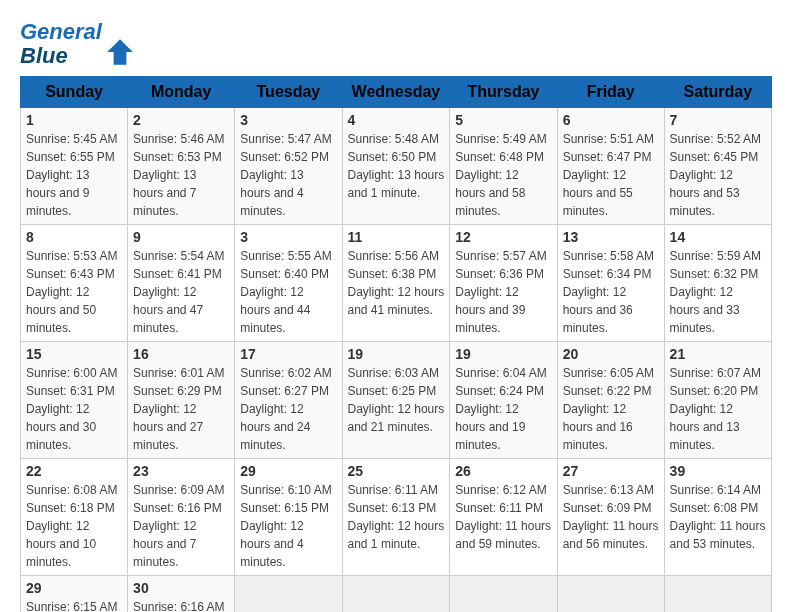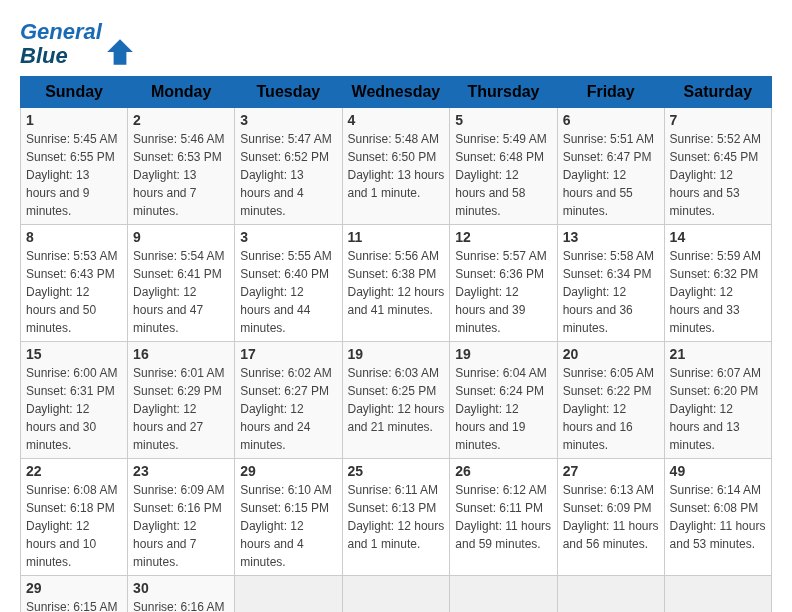--- a/index.html
+++ b/index.html
@@ -335,21 +335,21 @@
         </td>
         <td>
           <span class="day-num">27</span>
         <div class="day-detail">
           Sunrise: 6:13 AM<br>
           Sunset: 6:09 PM<br>
           Daylight: 11 hours and 56 minutes.
         </div>
         </td>
         <td>
-          <span class="day-num">49</span>
+          <span class="day-num">39</span>
         <div class="day-detail">
           Sunrise: 6:14 AM<br>
           Sunset: 6:08 PM<br>
           Daylight: 11 hours and 53 minutes.
         </div>
         </td>
       </tr>
       <tr>
         <td>
           <span class="day-num">29</span>

